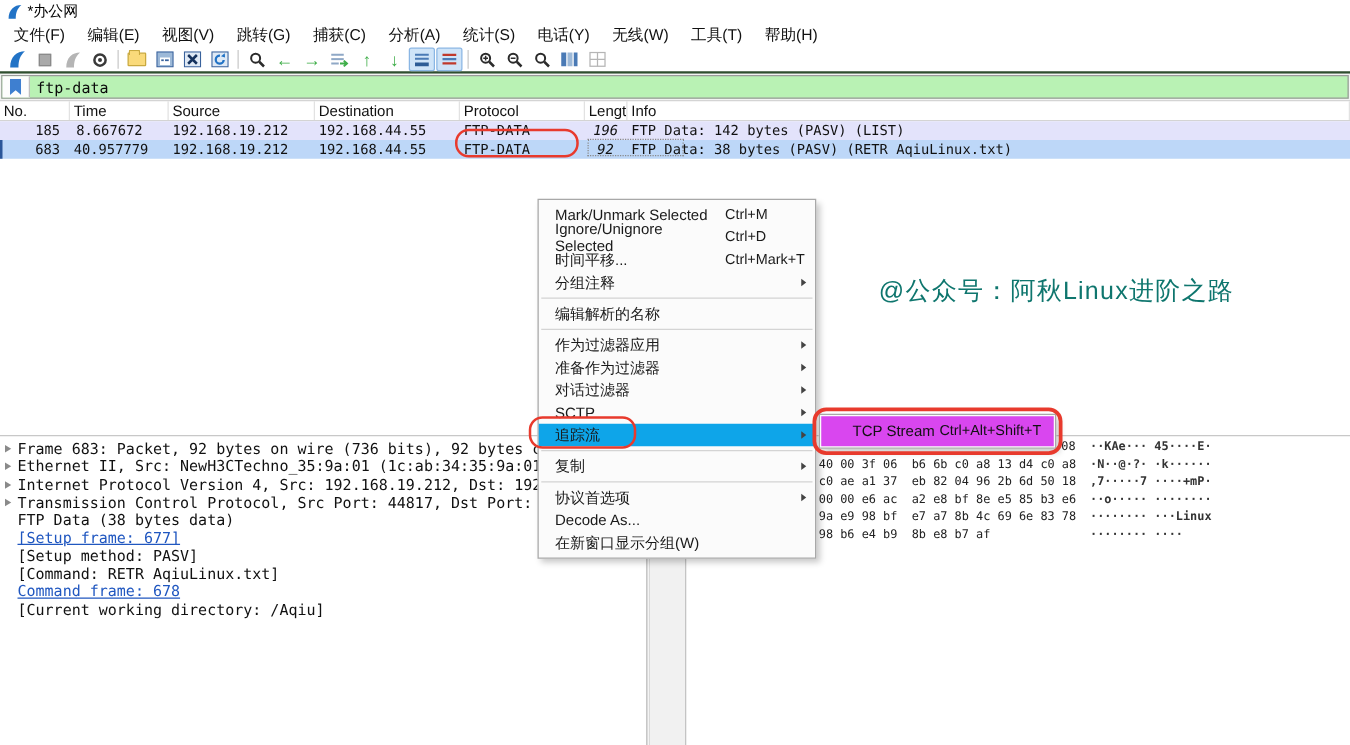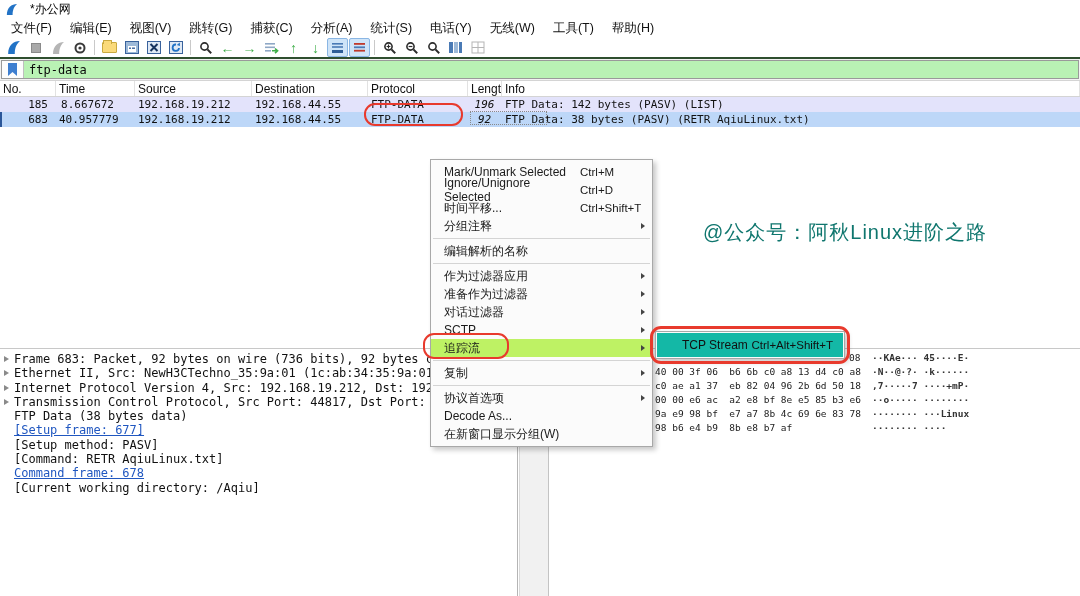--- a/index.html
+++ b/index.html
@@ -1,20 +1,20 @@
 <!DOCTYPE html>
 <html><head>
 <meta charset="utf-8">
 <style>
   * { margin:0; padding:0; box-sizing:border-box; }
   html,body { width:1080px; height:596px; background:#fff; overflow:hidden; position:relative;
               font-family:"Liberation Sans", sans-serif; color:#111; }
 
   
-  .titlebar { height:18px; display:flex; align-items:center; padding-left:5px; gap:12px; background:#fff; }
+  .titlebar { height:18px; display:flex; align-items:center; padding-left:5px; gap:4px; background:#fff; }
   .titlebar .wtitle { font-size:12px; color:#000; }
   .fin-icon { width:13px; height:13px; display:inline-block; }
 
   
   .menubar { height:20px; display:flex; align-items:center; background:#fff; padding-left:2px; }
   .menubar .mitem { font-size:12.5px; padding:2px 9px; color:#111; cursor:default; }
 
   
   .toolbar { height:21px; display:flex; align-items:center; padding-left:3px; gap:1px; background:#fff;
              border-bottom:2px solid #2f4f2f; }
@@ -66,27 +66,27 @@
   .hexpart.lastbyte { left:298px; }
   .asciipart { position:absolute; left:321px; color:#333;font-weight:bold; }
 
   
   .ctx-menu { position:absolute; left:430px; top:127px; width:223px; background:#fbfbfb;
               border:1px solid #a8a8a8; box-shadow:3px 3px 5px rgba(0,0,0,.22); padding:3px 0; z-index:10;margin-top:32px; }
   .mi { height:18px; display:flex; align-items:center; font-size:12px; position:relative; padding-left:13px; color:#1a1a1a; }
   .mi .mi-short { margin-left:auto; width:72px; text-align:left; font-size:11.5px; color:#1a1a1a; }
   .mi .mi-arrow { position:absolute; right:7px; top:5.5px; width:0; height:0;
                   border-left:4px solid #444; border-top:3.5px solid transparent; border-bottom:3.5px solid transparent; }
-  .mi.hl { background:#bef264; }
+  .mi.hl { background:#0ea5e9; }
   .msep { height:1px; background:#d4d4d4; margin:3px 2px; }
 
   
   .sub-menu { position:absolute; left:655px; top:331px; width:190px; height:28px; background:#fbfbfb;
               border:1px solid #a8a8a8; box-shadow:3px 3px 5px rgba(0,0,0,.22); padding:1px; z-index:11; }
-  .sub-item { height:100%; background:#14b8a6; display:flex; align-items:center; font-size:12px; padding:0 10px 0 25px; }
+  .sub-item { height:100%; background:#d946ef; display:flex; align-items:center; font-size:12px; padding:0 10px 0 25px; }
   .sub-item .mi-short { margin-left:auto; font-size:11.5px; }
 
   
   .red-rect { position:absolute; border:2.5px solid #e83a2d; border-radius:11px; z-index:12; pointer-events:none; }
   #red-protocol { left:364px; top:103px; width:99px; height:23px; z-index:5; }
   #red-follow   { left:423px; top:333px; width:86px; height:26px; }
   #red-tcpstream{ left:650px; top:326px; width:200px; height:38px; border-width:3px; }
   .annotation { position:absolute; left:703px; top:219px; font-size:20px; color:#0f766e; z-index:5; letter-spacing:1px; }
 
   svg { display:block; }
@@ -308,21 +308,21 @@
   <div class="mi">
       <span>Mark/Unmark Selected</span>
       <span class="mi-short">Ctrl+M</span>
     </div>
   <div class="mi">
       <span>Ignore/Unignore Selected</span>
       <span class="mi-short">Ctrl+D</span>
     </div>
   <div class="mi">
       <span>时间平移...</span>
-      <span class="mi-short">Ctrl+Shift+T</span>
+      <span class="mi-short">Ctrl+Mark+T</span>
     </div>
   <div class="mi">
       <span>分组注释</span>
       <span class="mi-arrow"></span>
     </div>
   <div class="msep"></div>
   <div class="mi">
       <span>编辑解析的名称</span>
     </div>
   <div class="msep"></div>

